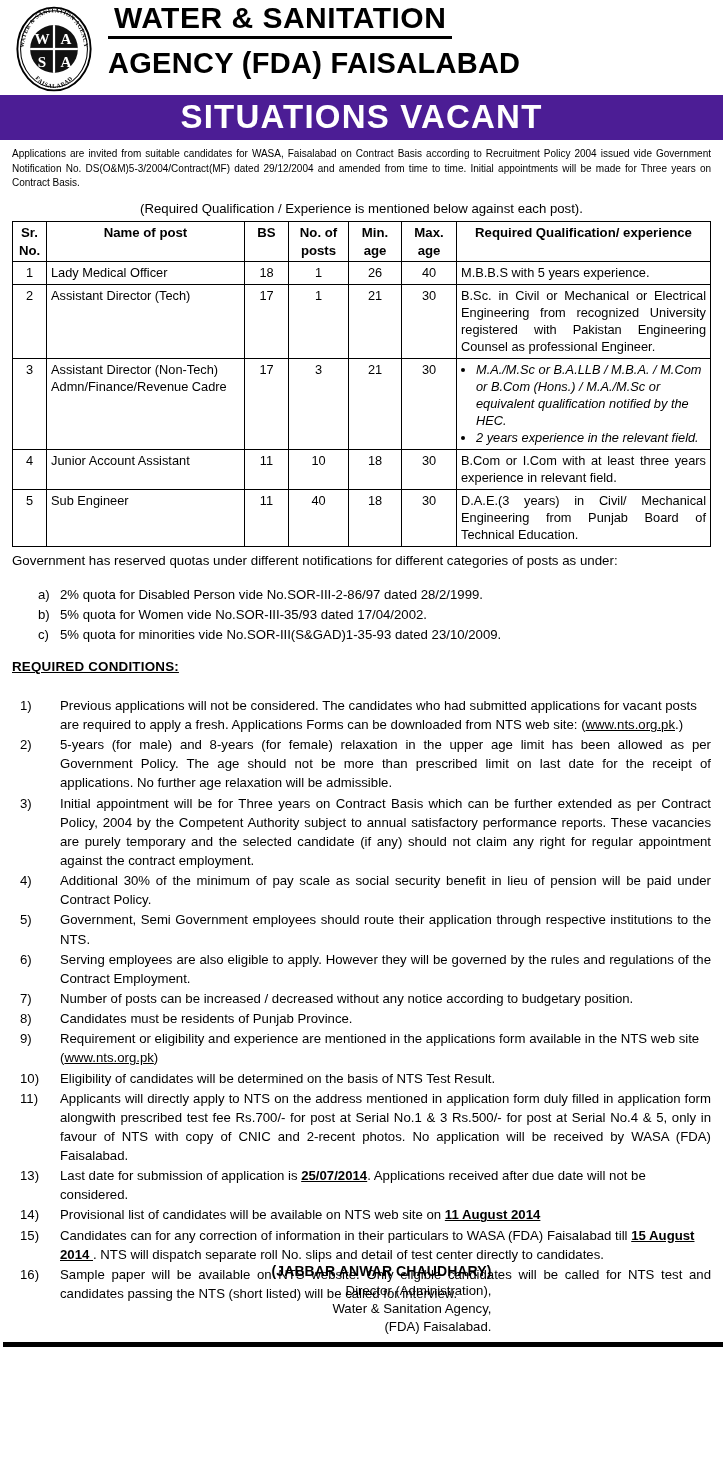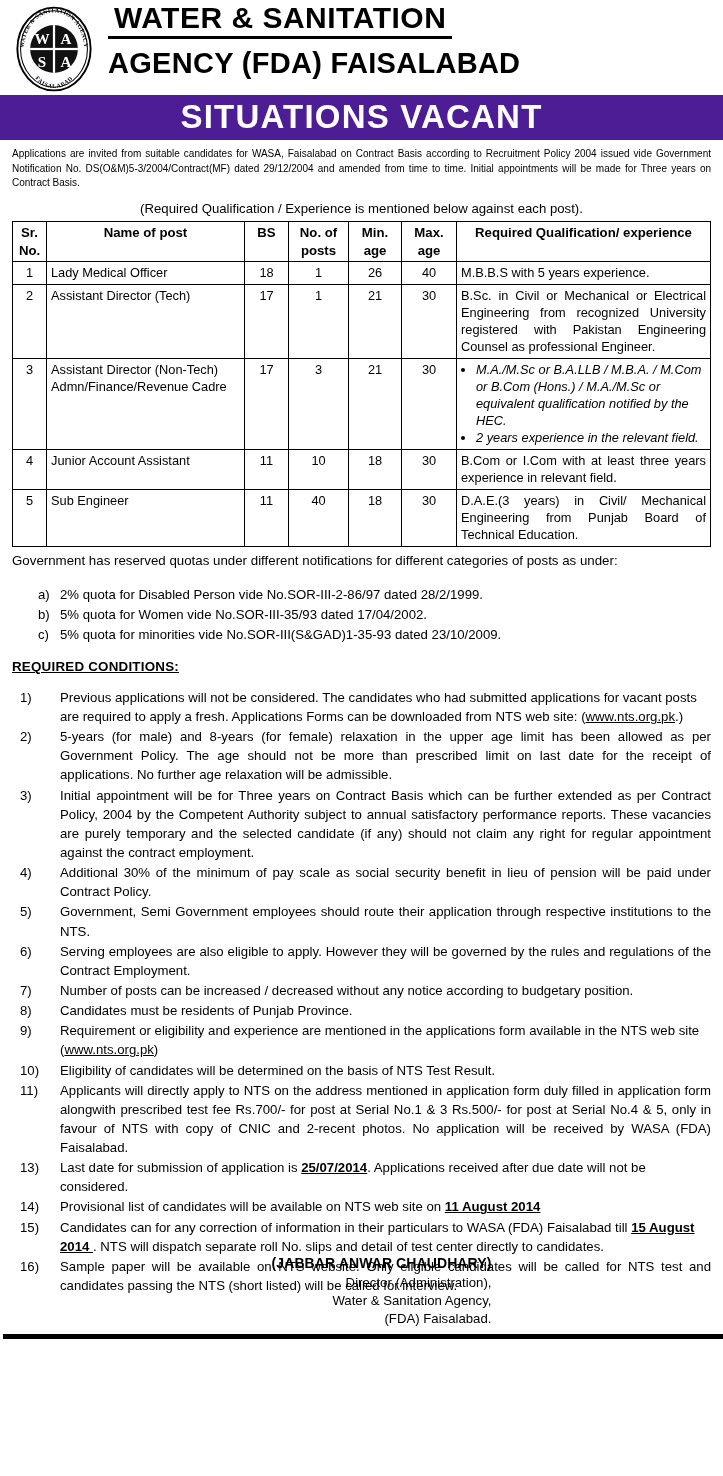--- a/index.html
+++ b/index.html
@@ -156,21 +156,21 @@
     width: 48px;
     flex: 0 0 48px;
     padding-left: 26px;
     box-sizing: border-box;
   }
 
   .section-head {
     font-size: 13.4px;
     font-weight: bold;
     text-decoration: underline;
-    margin: 14px 0 14px 0;
+    margin: 14px 0 22px 0;
     letter-spacing: 0.2px;
   }
 
   
   ol.conditions {
     margin: 0;
     padding: 0;
     list-style: none;
   }
   ol.conditions > li {

